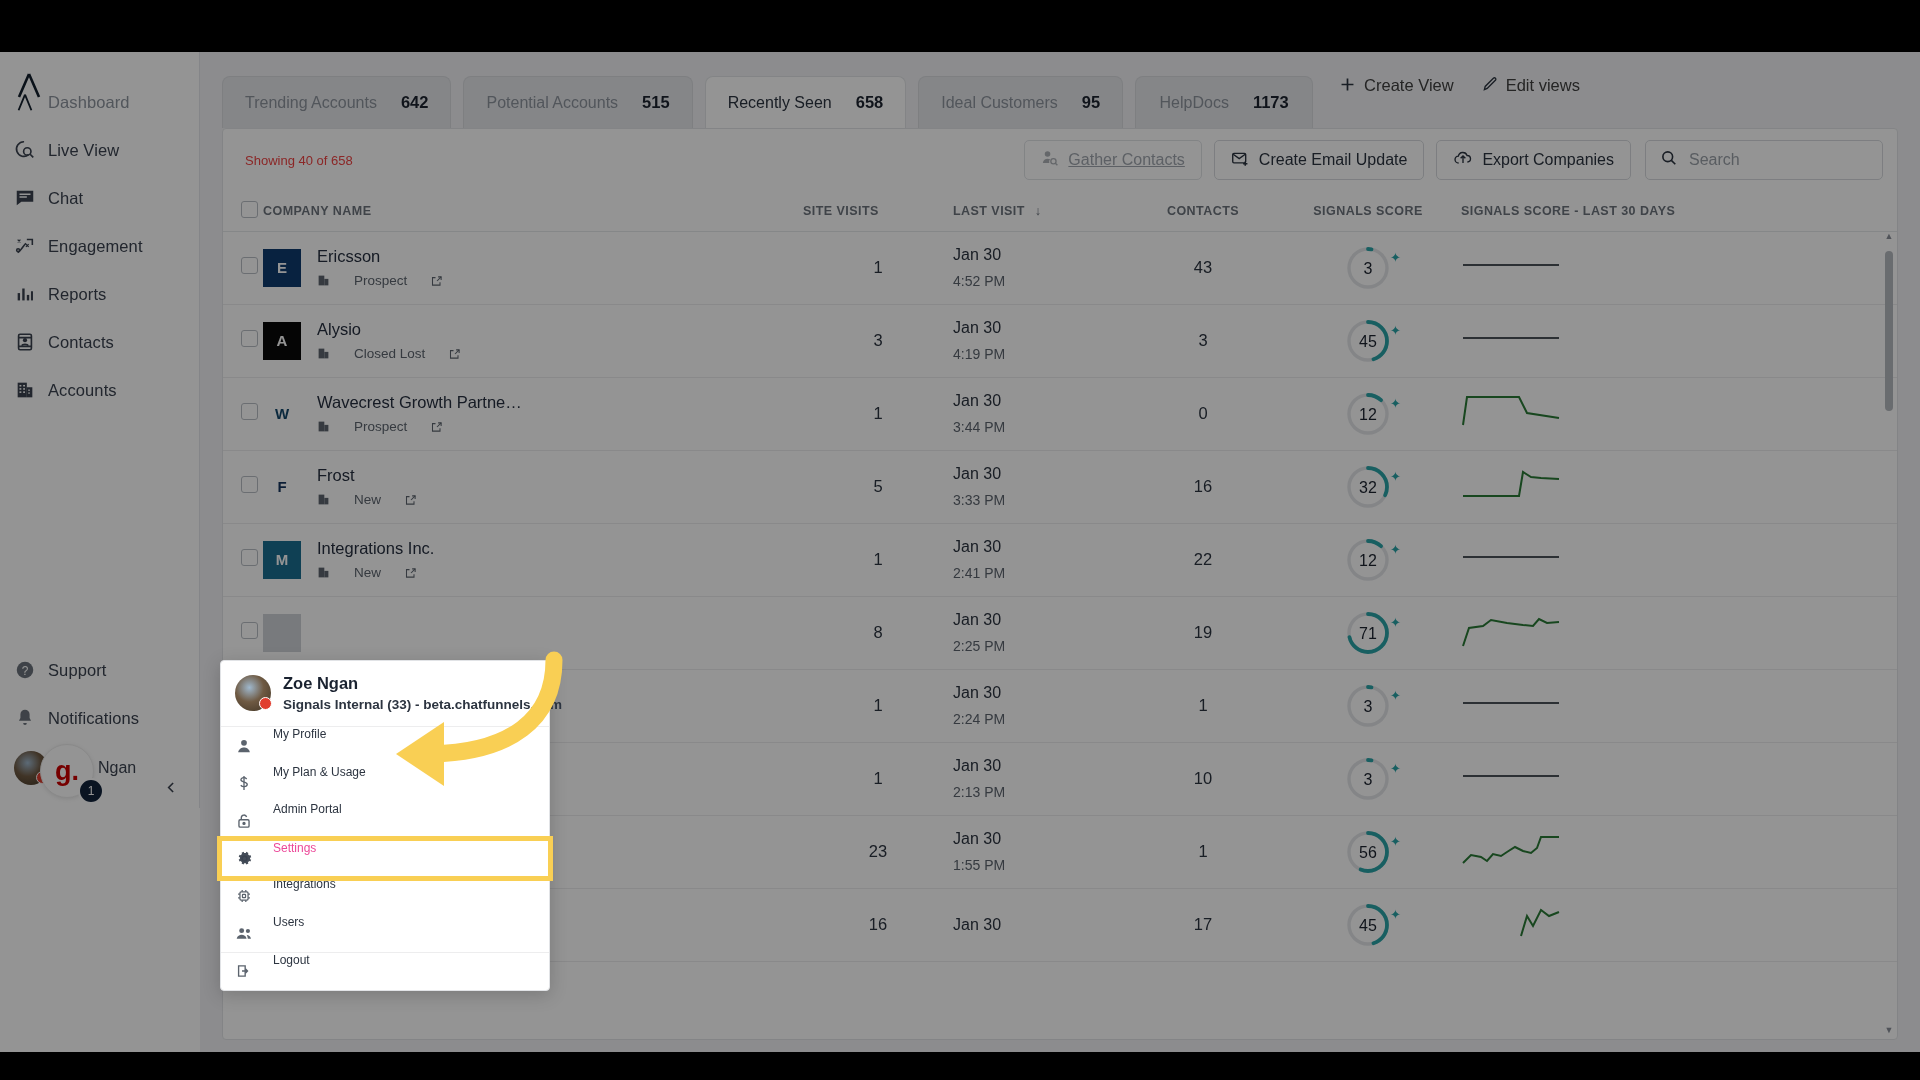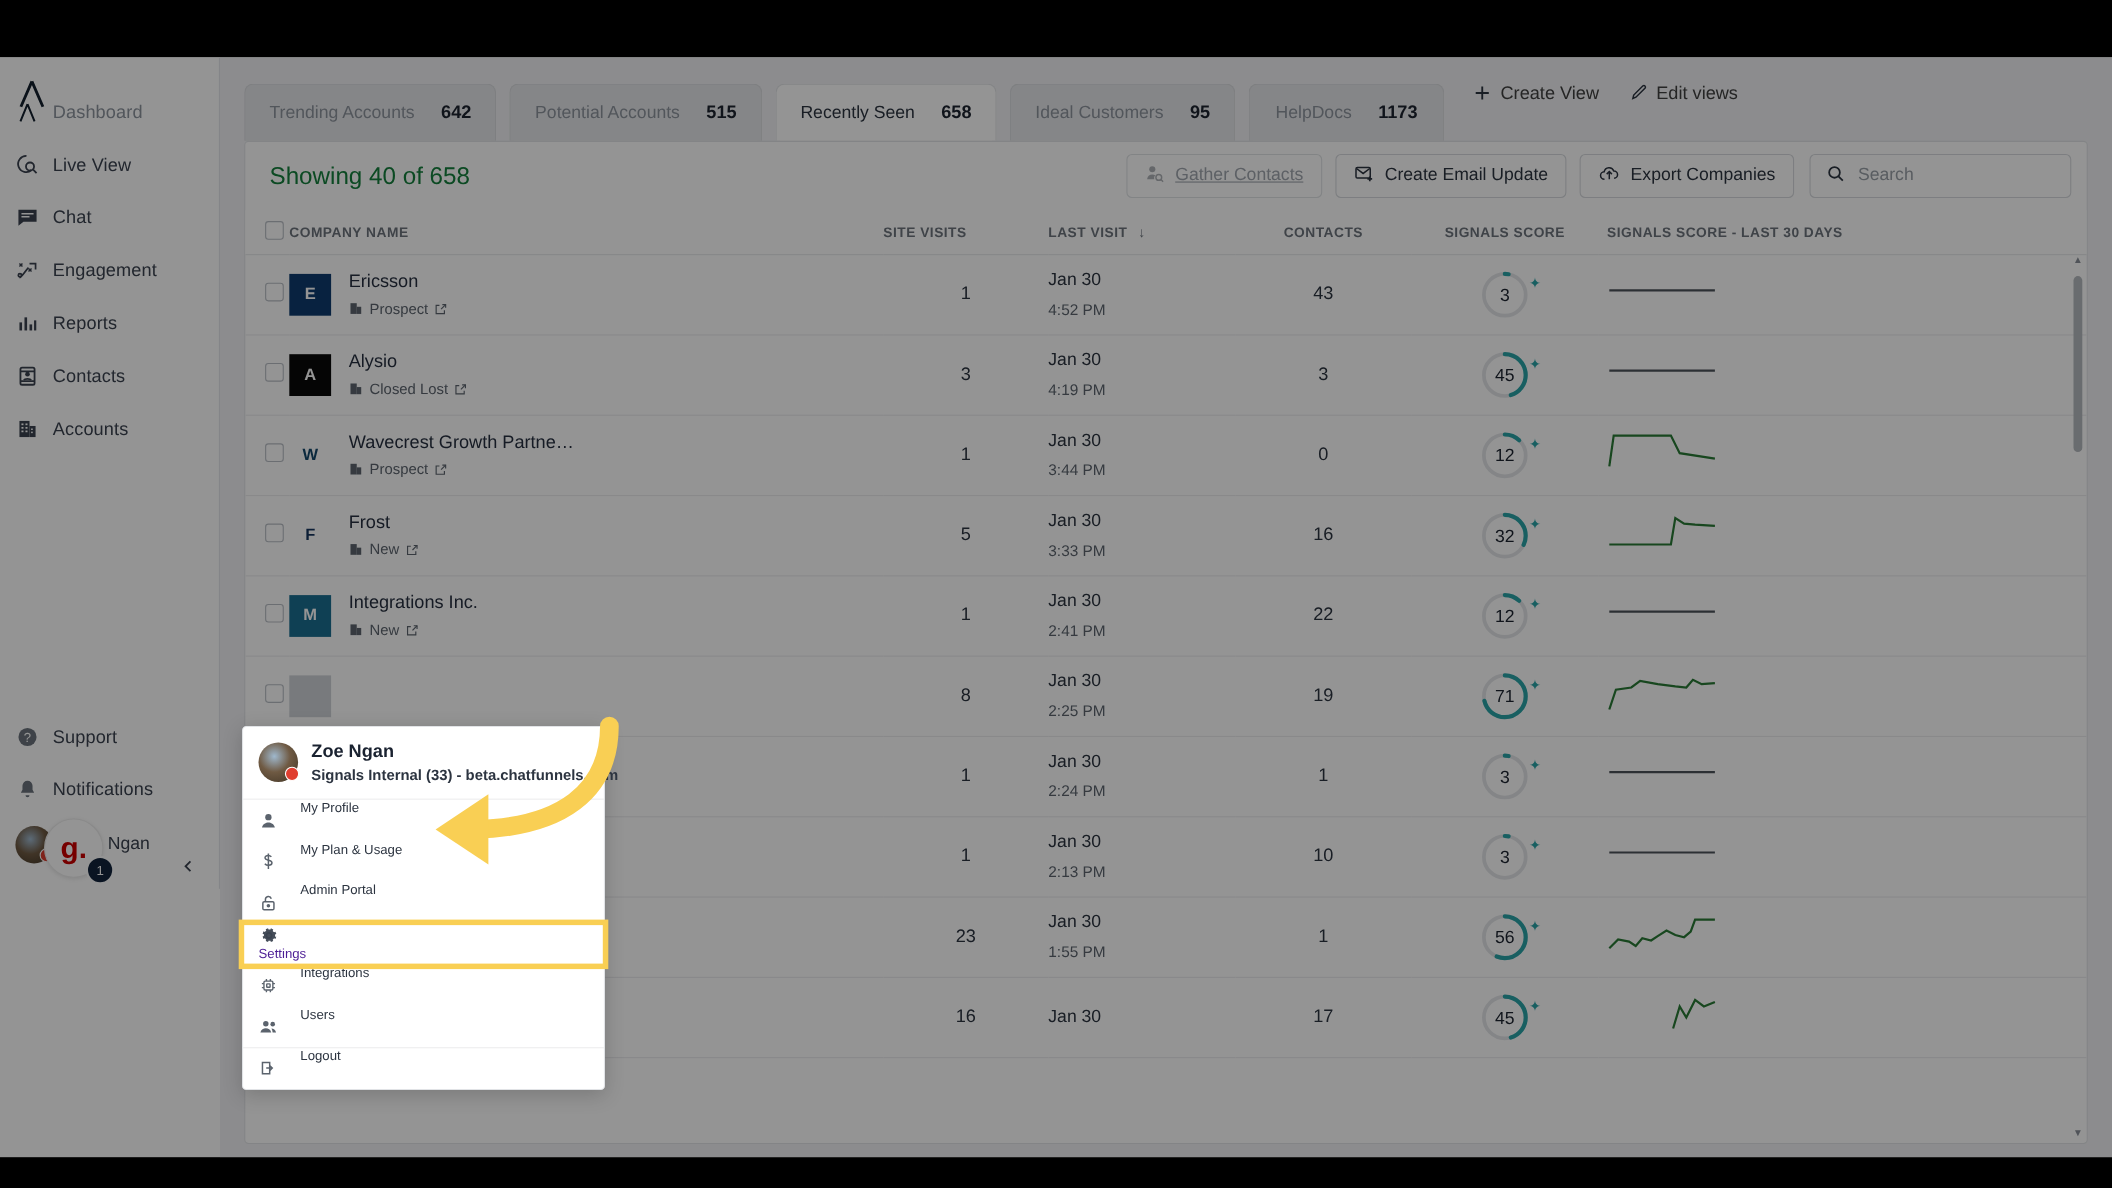--- a/index.html
+++ b/index.html
@@ -105,21 +105,21 @@
     padding: 0 14px; color: #404040; font-size: 16.5px; cursor: pointer;
   }
 
   
   #card {
     position: absolute; left: 22px; right: 22px; top: 76px; bottom: 12px;
     background: #fff; border: 1px solid #e2e4e7; border-radius: 4px;
     overflow: hidden;
   }
   #cardtop { height: 62px; display: flex; align-items: center; padding: 0 14px; }
-  #showing { font-size: 22px; color: #15803d; margin-left: 8px; }
+  #showing { font-size: 13px; color: #ef4444; margin-left: 8px; }
   #cardtop .spacer { flex: 1; }
   .tbtn {
     display: flex; align-items: center; gap: 9px;
     height: 40px; padding: 0 16px; margin-left: 12px;
     border: 1px solid #d7dade; border-radius: 5px; background: #fff;
     font-size: 16px; color: #2c3440; white-space: nowrap; cursor: pointer;
   }
   .tbtn.disabled { color: #a0a6ae; border-color: #e0e3e6; text-decoration: underline; }
   .tbtn.disabled svg { opacity: .55; }
   .searchbox {
@@ -154,21 +154,21 @@
     width: 17px; height: 17px; border: 1px solid #b9bec5; border-radius: 3px; background: #fff;
     display: inline-block; cursor: pointer;
   }
   .namecell { display: flex; align-items: center; }
   .logo {
     width: 38px; height: 38px; flex: none; margin-right: 16px;
     display: flex; align-items: center; justify-content: center;
     font-size: 10px; color: #fff; overflow: hidden;
   }
   .co-title { font-size: 16.5px; color: #273040; margin-bottom: 7px; }
-  .co-sub { display: flex; align-items: center; gap: 6px; font-size: 13.5px; color: #5d656f; }
+  .co-sub { display: flex; align-items: center; gap: 24px; font-size: 13.5px; color: #5d656f; }
   .visit { text-align: center; }
   .lastvisit .d { font-size: 16px; color: #2c3440; }
   .lastvisit .t { font-size: 14px; color: #5d656f; margin-top: 9px; }
   .contacts { text-align: center; }
   .scorecell { display: flex; align-items: center; justify-content: center; position: relative; }
   .sparkcell { padding-left: 8px; }
 
   
   #vscroll {
     position: absolute; right: 2px; top: 42px; bottom: 6px; width: 12px;
@@ -195,21 +195,21 @@
     display: flex; height: 37.5px; padding-left: 14px; cursor: pointer;
     font-size: 12px; color: #2c3440;
   }
   .mi .mico { width: 38px; display: flex; align-items: center; color: #5b636d; }
   .mi.sep { border-top: 1px solid #ededee; }
   .mi.highlighted {
     background: #ffffff;
     outline: 5px solid #f9cf54;
     outline-offset: -1px;
     position: relative; z-index: 3;
-    color: #4c1d95; font-weight: 400; flex-direction: column;
+    color: #ec4899; font-weight: 400;
   }
 
   
   #annot { position: absolute; left: 340px; top: 590px; z-index: 70; pointer-events: none; }
 </style>
 </head>
 <body>
 
 <div id="app">
 

